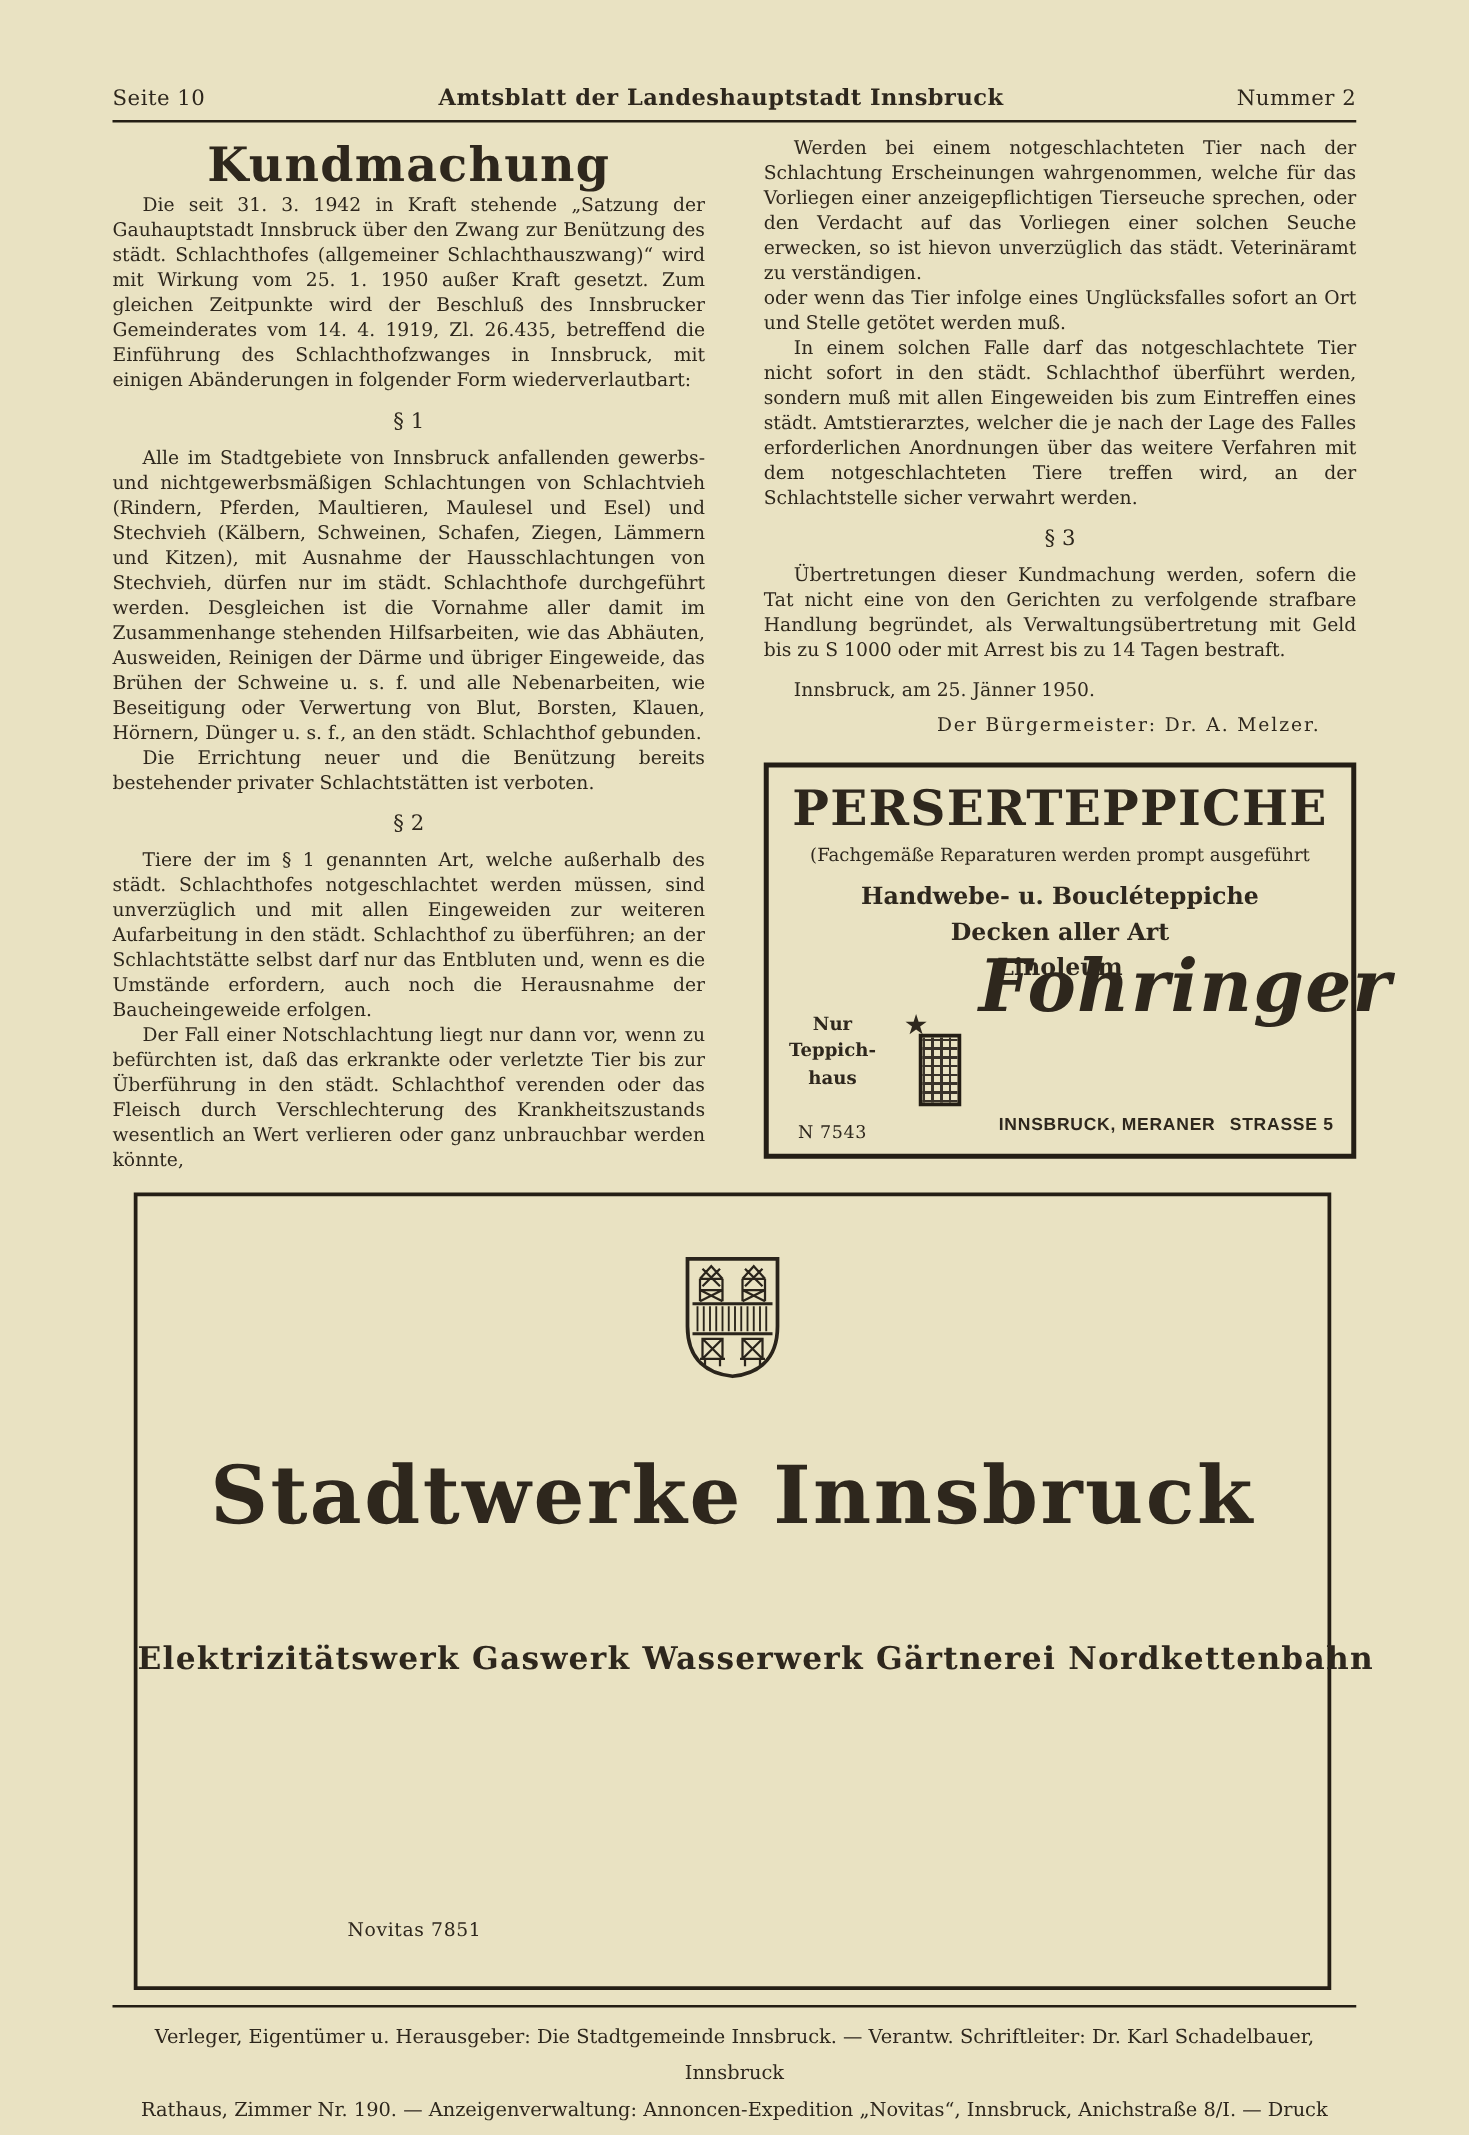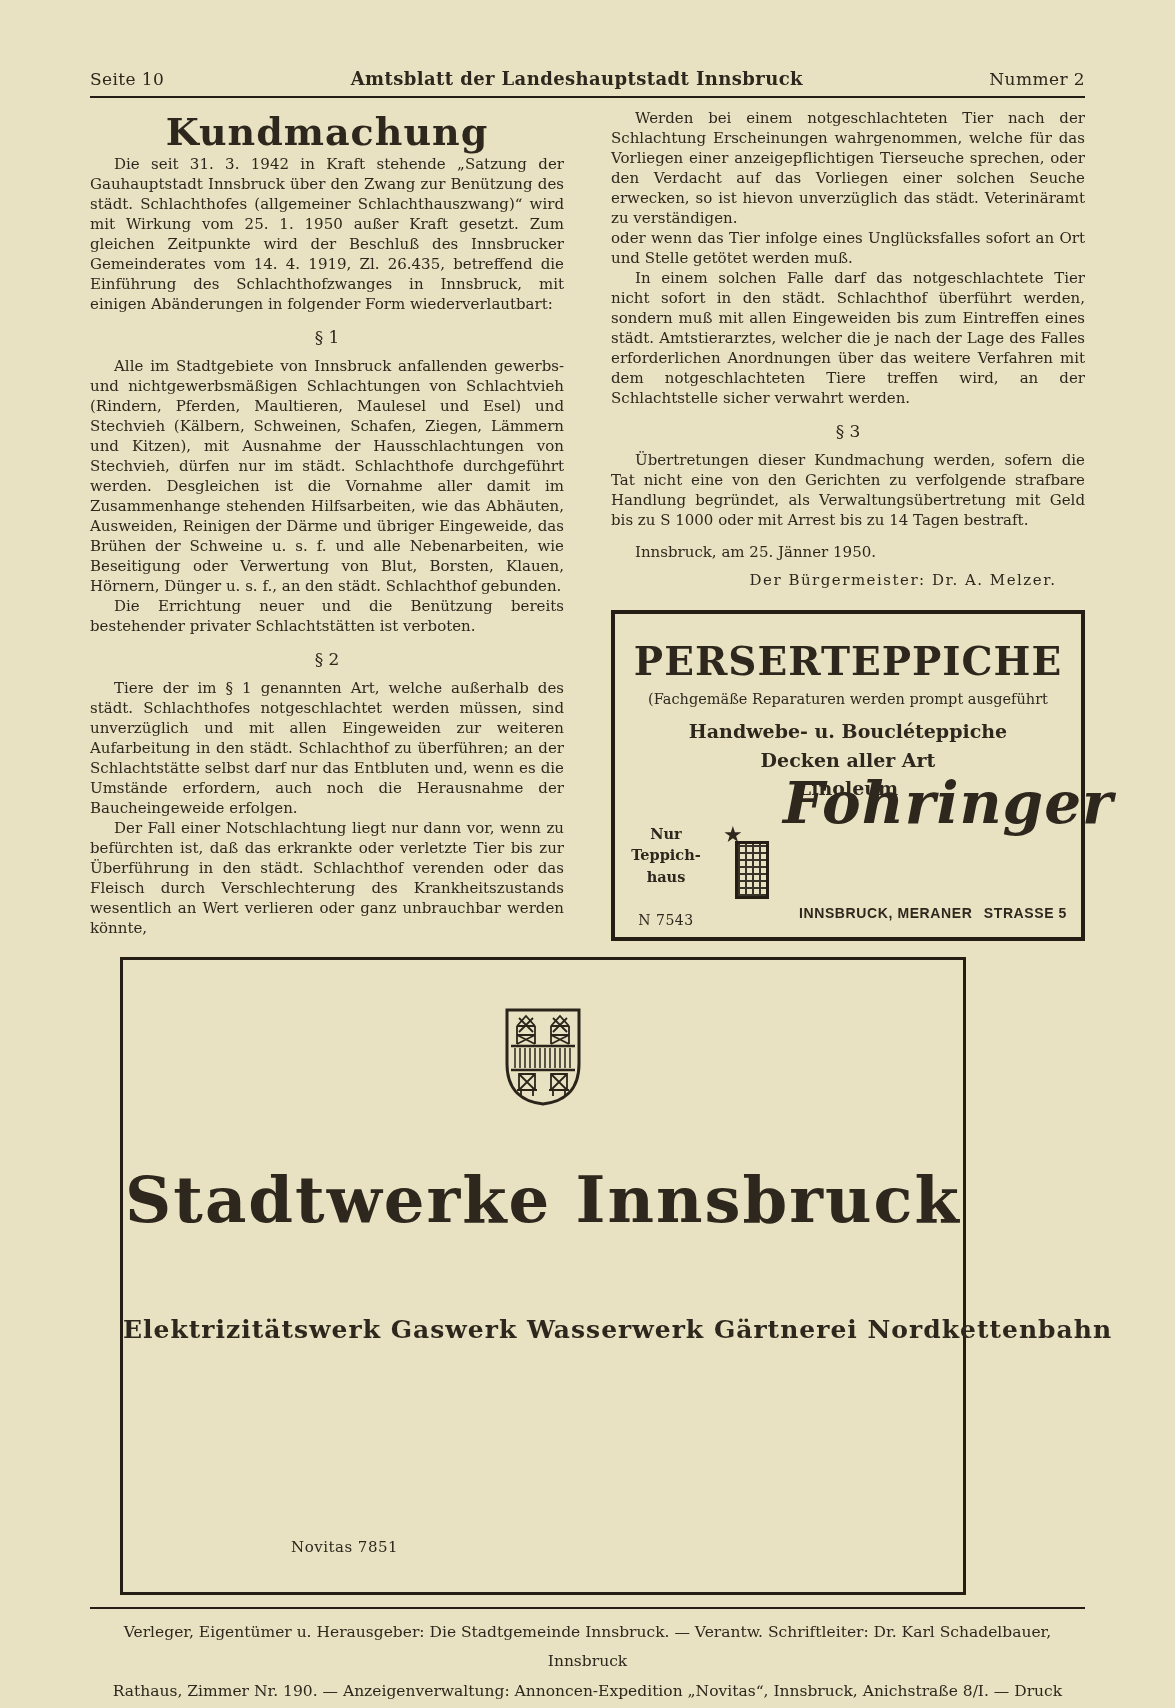--- a/index.html
+++ b/index.html
@@ -34,21 +34,21 @@
   }
   .para{text-indent:1.6em;}
   .para.no-indent{text-indent:0;}
   .section-heading{text-align:center;font-size:17px;margin:13px 0 9px;text-indent:0;}
   .dateline{text-indent:1.6em;margin-top:12px;}
   .signature{text-align:center;margin:8px 0 0 110px;letter-spacing:1.5px;}
 
   
   .ad-teppiche{
     border:4px solid var(--rule);
-    margin-top:20px;padding:28px 8px 6px;position:relative;
+    margin-top:20px;padding:14px 8px 6px;position:relative;
   }
   .ad-title{
     text-align:center;font-weight:bold;font-size:39px;letter-spacing:1px;
     line-height:1;white-space:nowrap;text-indent:0;
   }
   .ad-sub{text-align:center;font-size:14.5px;margin-top:8px;text-indent:0;}
   .ad-lines{text-align:center;font-weight:bold;font-size:19px;line-height:1.5;margin-top:8px;text-indent:0;}
   .ad-bottom{display:flex;margin-top:4px;min-height:112px;}
   .shop-note{width:86px;text-align:center;font-weight:bold;font-size:14.5px;line-height:1.5;padding-top:16px;text-indent:0;}
   .shop-ref{margin-top:22px;font-weight:normal;font-size:14px;letter-spacing:0.5px;}
@@ -68,21 +68,21 @@
   }
   .logo-address{
     position:absolute;left:90px;bottom:8px;right:6px;
     display:flex;justify-content:space-between;
     font-family:"Liberation Sans","DejaVu Sans",sans-serif;
     font-weight:bold;font-size:14px;letter-spacing:0.6px;white-space:nowrap;
   }
 
   
   .ad-stadtwerke{
-    margin-left:30px;margin-top:16px;width:846px;height:638px;
+    margin-left:17px;margin-top:16px;width:958px;height:638px;
     border:3px solid var(--rule);position:relative;text-align:center;
   }
   .shield{margin-top:46px;}
   .sw-title{
     margin-top:50px;font-size:64px;font-weight:bold;letter-spacing:2px;
     white-space:nowrap;
   }
   .sw-services{margin-top:78px;font-size:25px;font-weight:bold;letter-spacing:1px;white-space:nowrap;}
   .sw-sub{margin-top:28px;font-size:22px;font-weight:bold;letter-spacing:1px;}
   .sw-ref{position:absolute;left:168px;bottom:36px;font-size:15px;letter-spacing:0.5px;}

